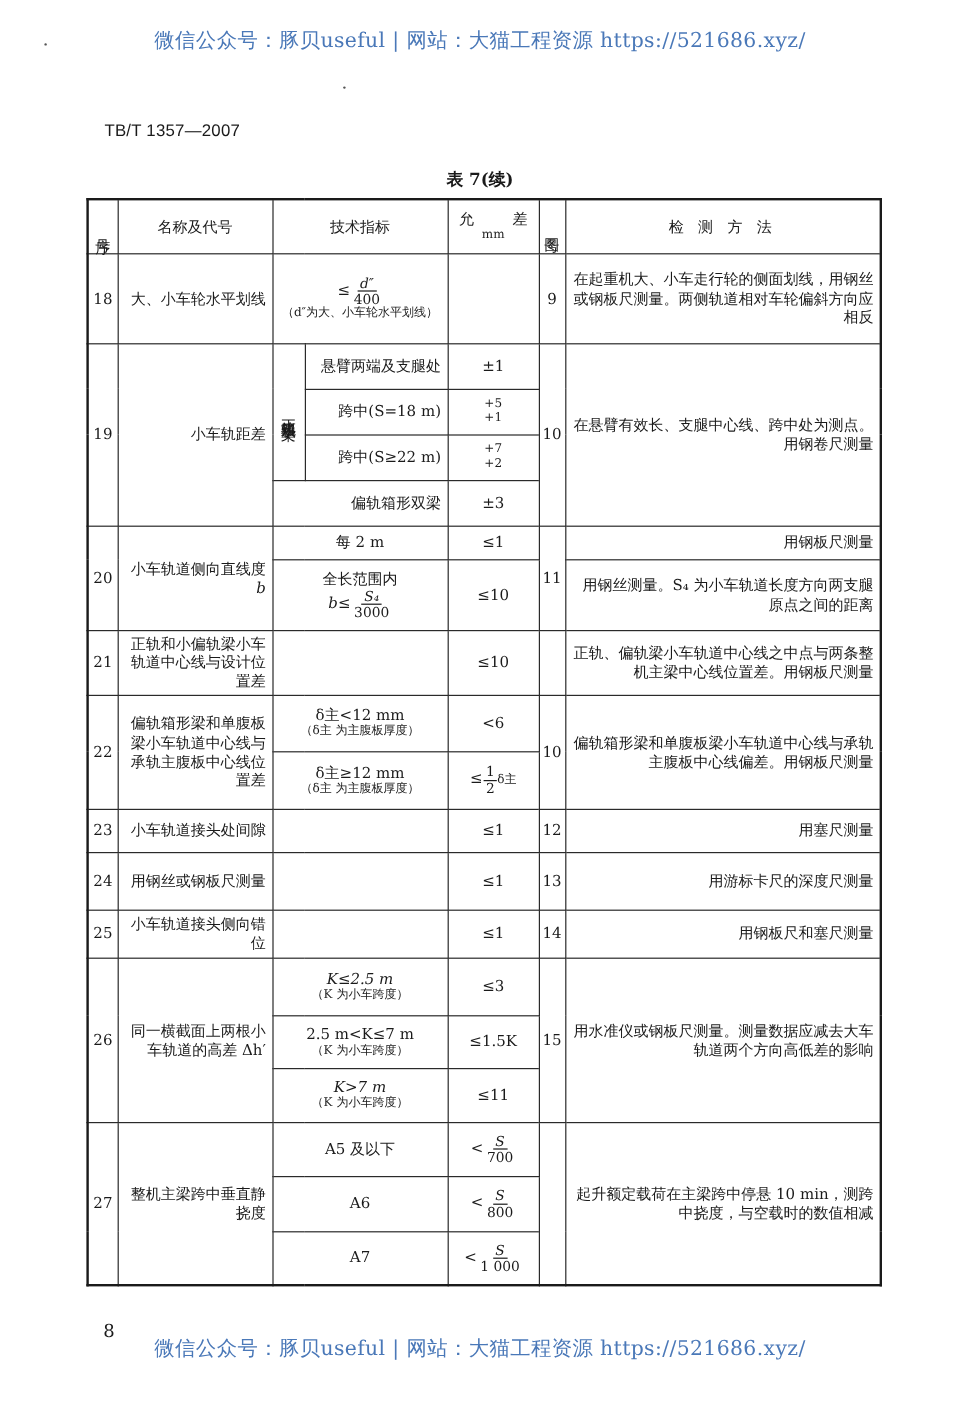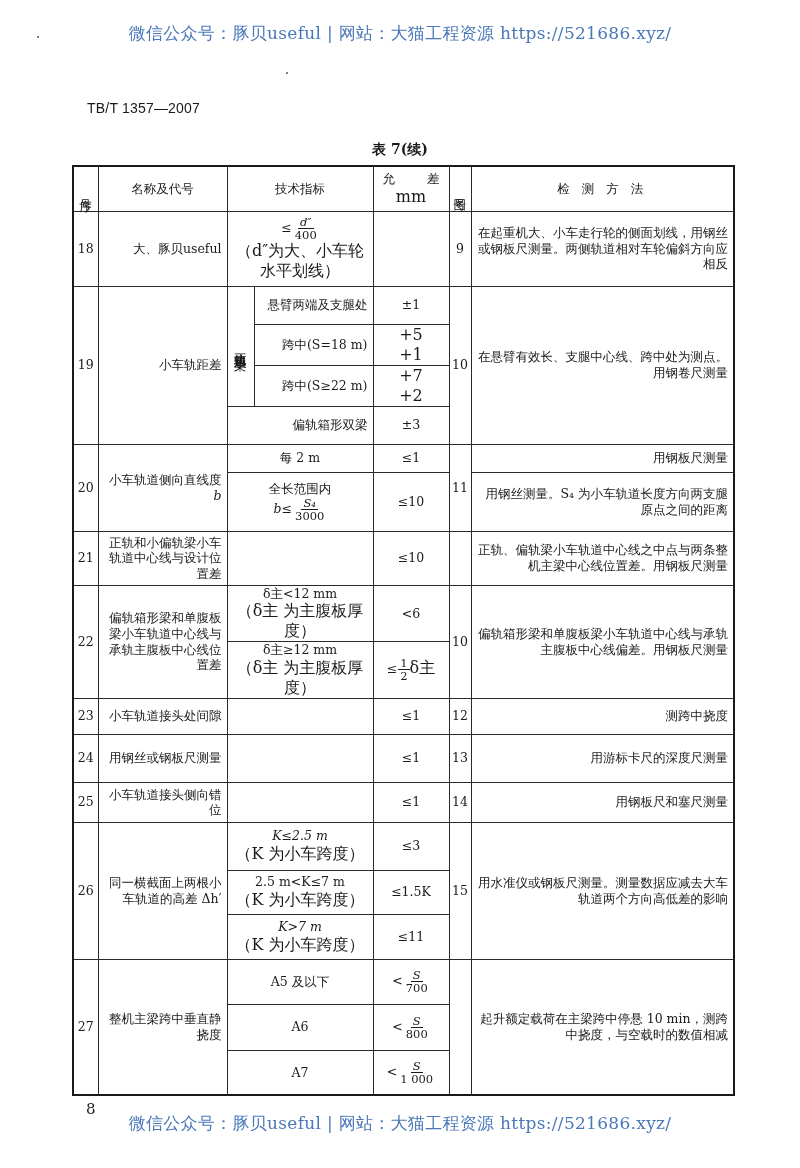--- a/index.html
+++ b/index.html
@@ -24,21 +24,21 @@
   table.spec { border:2px solid #1a1a1a; }
   .c { text-align:center; }
   .l { text-align:right; }
   .vert { writing-mode:vertical-rl; text-orientation:upright; letter-spacing:1px; margin:0 auto; }
   .hdr-spread { display:flex; justify-content:space-between; padding:0 4px; }
   .frac { display:inline-flex; flex-direction:column; align-items:center; vertical-align:middle;
           font-size:11.5px; line-height:1.05; margin-left:1px; }
   .frac .num { border-bottom:1px solid #1a1a1a; padding:0 2px; font-style:italic; }
   .frac .den { padding:0 2px; }
   .it { font-style:italic; }
-  .small { font-size:16px; }
+  .small { font-size:10px; }
 </style>
 </head>
 <body>
 
 <div class="watermark wm-top">微信公众号：豚贝useful | 网站：大猫工程资源 https://521686.xyz/</div>
 <div class="dot" style="left:37px;top:36px;"></div>
 <div class="dot" style="left:286px;top:72px;"></div>
 
 <div class="doc-code">TB/T 1357—2007</div>
 <div class="table-title">表 7(续)</div>
@@ -69,21 +69,21 @@
       <div class="small">mm</div>
     </th>
     <th class="c" style="padding:0">
       <div class="vert" style="letter-spacing:0">图号</div>
     </th>
     <th class="c" style="letter-spacing:4px">检 测 方 法</th>
   </tr>
 
   <tr style="height:75px">
     <td class="c" style="padding:0">18</td>
-    <td class="l">大、豚贝useful</td>
+    <td class="l">大、小车轮水平划线</td>
     <td class="c" colspan="2">
       <div><span>≤</span><span class="frac">
               <span class="num">d″</span>
               <span class="den">400</span>
             </span></div>
       <div class="small">（d″为大、小车轮水平划线）</div>
     </td>
     <td class="c"></td>
     <td class="c" style="padding:0">9</td>
     <td class="l">在起重机大、小车走行轮的侧面划线，用钢丝或钢板尺测量。两侧轨道相对车轮偏斜方向应相反</td>
@@ -174,21 +174,21 @@
           </span><span class="small">δ主</span>
     </td>
   </tr>
 
   <tr style="height:36px">
     <td class="c" style="padding:0">23</td>
     <td class="l">小车轨道接头处间隙</td>
     <td class="c" colspan="2"></td>
     <td class="c">≤1</td>
     <td class="c" style="padding:0">12</td>
-    <td class="l">测跨中挠度</td>
+    <td class="l">用塞尺测量</td>
   </tr>
   <tr style="height:48px">
     <td class="c" style="padding:0">24</td>
     <td class="l">用钢丝或钢板尺测量</td>
     <td class="c" colspan="2"></td>
     <td class="c">≤1</td>
     <td class="c" style="padding:0">13</td>
     <td class="l">用游标卡尺的深度尺测量</td>
   </tr>
   <tr style="height:40px">

